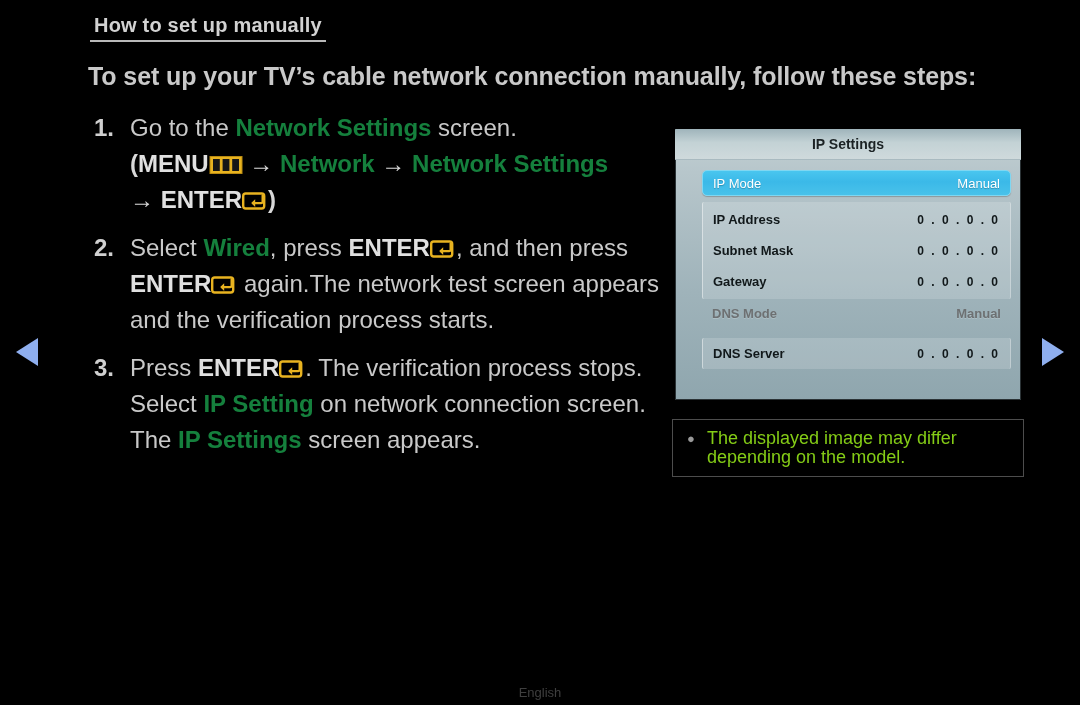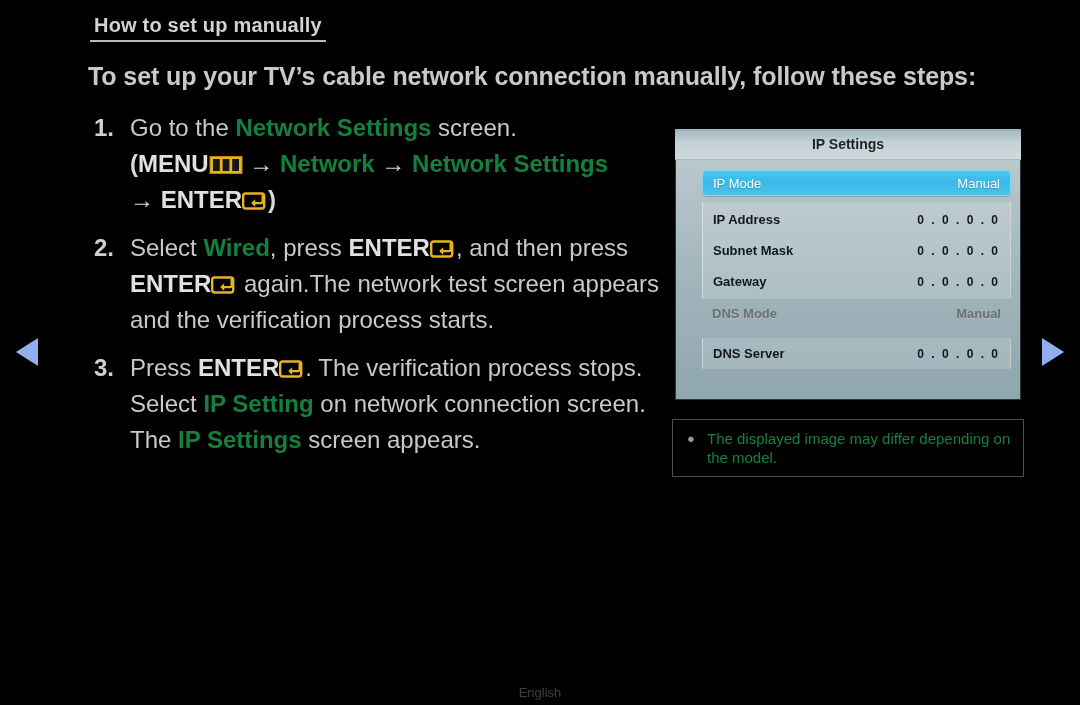--- a/index.html
+++ b/index.html
@@ -215,23 +215,23 @@
     padding: 9px 12px 9px 14px;
     background: #000000;
   }
   #note-bullet {
     color: #9a9a9a;
     font-size: 13px;
     line-height: 19px;
     flex: 0 0 20px;
   }
   #note-text {
-    font-size: 15px;
+    font-size: 18px;
     line-height: 19px;
-    color: #15803d;
+    color: #84cc16;
   }
 
   
   .nav-arrow {
     position: absolute;
     top: 338px;
     width: 0;
     height: 0;
     border-top: 14px solid transparent;
     border-bottom: 14px solid transparent;

